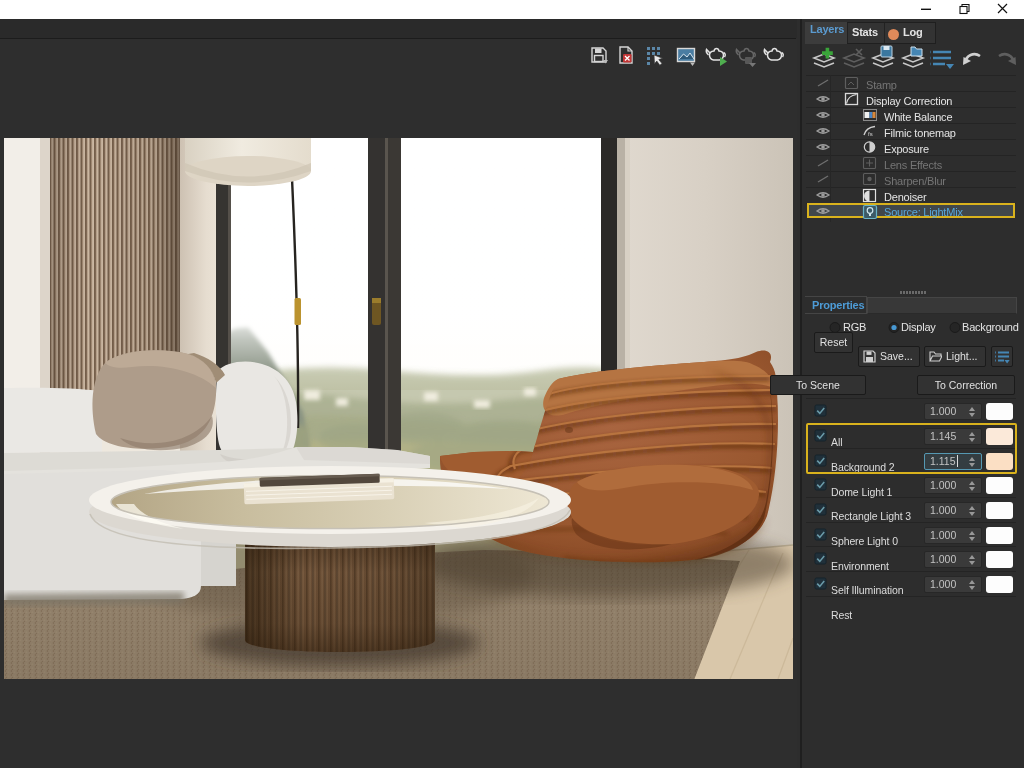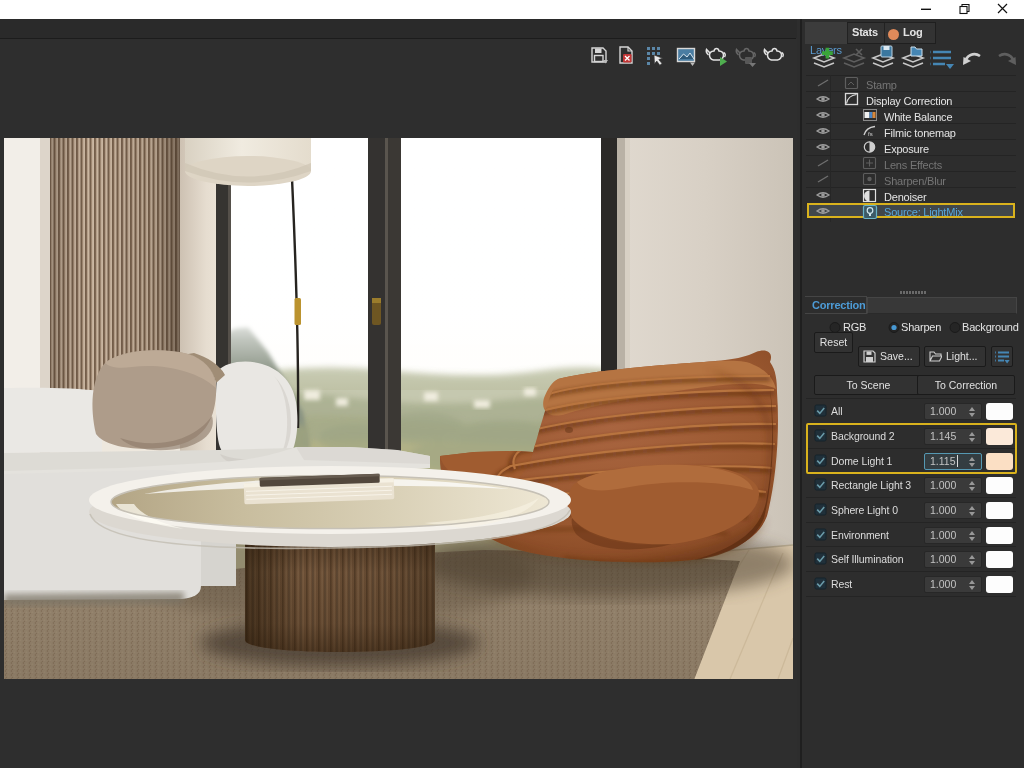--- a/index.html
+++ b/index.html
@@ -5,21 +5,21 @@
   * { margin:0; padding:0; box-sizing:border-box; }
   html,body { width:1024px; height:768px; overflow:hidden; background:#2d2d2d;
     font-family:"Liberation Sans", sans-serif; }
   .abs { position:absolute; }
   #page { position:relative; width:1024px; height:768px; background:#2d2d2d; }
   .titlebar { left:0; top:0; width:1024px; height:19px; background:#ffffff; }
   .topline { left:0; top:38px; width:796px; height:1px; background:#1c1c1c; }
   .rowsep { position:absolute; left:806px; width:210px; height:1px; background:#242424; }
   .ltext { position:absolute; font-size:11px; letter-spacing:-0.2px; color:#e4e4e4; white-space:nowrap; }
   .dim { color:#757575 !important; }
-  .mixrow-label { position:absolute; left:831px; font-size:10.5px; letter-spacing:-0.1px; color:#dcdcdc; }
+  .mixrow-label { position:absolute; left:831px; font-size:10.5px; letter-spacing:-0.1px; color:#dcdcdc;margin-top:31px; }
   .valbox { position:absolute; left:924px; width:58px; height:17px; background:#3a3a3a;
     border:1px solid #272727; border-radius:2px; color:#c3c3c3; font-size:10.5px;
     line-height:15px; padding-left:5px; }
   .swatch { position:absolute; left:986px; width:27px; height:17px; background:#fdfdfd;
     border-radius:3px; }
   .btn { position:absolute; background:#323232; border:1px solid #1a1a1a; border-radius:2px;
     color:#e0e0e0; font-size:10.5px; text-align:center; }
   .spin { position:absolute; right:5px; top:3px; width:7px; height:10px; }
   .spin::before { content:""; position:absolute; top:0; left:0; border-left:3.5px solid transparent;
     border-right:3.5px solid transparent; border-bottom:4px solid #989898; }
@@ -352,21 +352,21 @@
     </g>
 </svg>
   </div>
 
   <div class="abs" style="left:800px;top:19px;width:2px;height:749px;background:#1f1f1f"></div>
 
   <div id="panel" class="abs" style="left:805px;top:19px;width:219px;height:749px;background:#2d2d2d"></div>
 
   <div class="abs" style="left:805px;top:22px;width:131px;height:22px;background:#333333;border:1px solid #1f1f1f"></div>
   <div class="abs" style="left:805px;top:22px;width:42px;height:22px;background:#3c3c3c"></div>
-  <div class="abs ltext" style="left:810px;top:44px;color:#5b9bd0;font-weight:normal">Layers</div>
+  <div class="abs ltext" style="left:810px;top:23px;color:#5b9bd0;font-weight:bold">Layers</div>
   <div class="abs" style="left:847px;top:23px;width:1px;height:20px;background:#222"></div>
   <div class="abs ltext" style="left:852px;top:26px;font-weight:bold">Stats</div>
   <div class="abs" style="left:884px;top:23px;width:1px;height:20px;background:#222"></div>
   <div class="abs" style="left:888px;top:29px;width:11px;height:11px;border-radius:6px;background:#e08a5a"></div>
   <div class="abs ltext" style="left:903px;top:26px;font-weight:bold">Log</div>
 
   <svg class="abs" style="left:806px;top:45px" width="216" height="28" viewBox="0 0 216 28">
     <g id="stack1" fill="none" stroke="#c8c8c8" stroke-width="1.6">
       <path d="M8 13 l10 -4 l10 4 l-10 4 z"></path>
       <path d="M8 18 l10 4 l10 -4"></path>
@@ -500,30 +500,30 @@
         <rect x="58.5" y="130.5" width="13" height="13" rx="1.5" fill="#3c5a66" stroke="#6ab3c8" stroke-width="1.2"></rect>
        <circle cx="65" cy="135.5" r="2.8" fill="none" stroke="#cfe6ee" stroke-width="1.2"></circle>
         <path d="M64 138.5 h2 v2.5 h-2 z" fill="#cfe6ee"></path>
       </g>
   </svg>
 
   <div class="abs" style="left:900px;top:291px;width:26px;height:3px;background:repeating-linear-gradient(90deg,#6a6a6a 0 2px,#2d2d2d 2px 3px)"></div>
 
   <div class="abs" style="left:867px;top:297px;width:150px;height:17px;background:#383838;border:1px solid #454545;border-bottom-color:#2a2a2a"></div>
   <div class="abs" style="left:805px;top:296px;width:62px;height:18px;background:#2d2d2d;border:1px solid #454545;border-left:none"></div>
-  <div class="abs ltext" style="left:812px;top:299px;color:#4d9bd6;font-weight:bold">Correction</div>
+  <div class="abs ltext" style="left:812px;top:299px;color:#4d9bd6;font-weight:bold">Properties</div>
 
   <svg class="abs" style="left:805px;top:320px" width="219" height="15" viewBox="0 0 219 15">
     <circle cx="30" cy="7.5" r="5" fill="#252525" stroke="#1a1a1a"></circle>
     <circle cx="89" cy="7.5" r="5" fill="#252525" stroke="#1a1a1a"></circle>
     <circle cx="89" cy="7.5" r="2.6" fill="#4798d2"></circle>
     <circle cx="150" cy="7.5" r="5" fill="#252525" stroke="#1a1a1a"></circle>
   </svg>
   <div class="abs ltext" style="left:843px;top:321px">RGB</div>
-  <div class="abs ltext" style="left:901px;top:321px">Sharpen</div>
+  <div class="abs ltext" style="left:901px;top:321px">Display</div>
   <div class="abs ltext" style="left:962px;top:321px">Background</div>
 
   <div class="btn" style="left:814px;top:332px;width:39px;height:21px;line-height:19px">Reset</div>
   <div class="btn" style="left:858px;top:346px;width:62px;height:21px;line-height:19px;padding-left:21px;text-align:left">Save...</div>
   <svg class="abs" style="left:863px;top:350px" width="13" height="13" viewBox="0 0 13 13">
     <path d="M1 1 h9 l2 2 v9 h-11 z" fill="none" stroke="#cfcfcf" stroke-width="1.2"></path>
     <rect x="3.5" y="1.5" width="5" height="3.4" fill="#cfcfcf"></rect>
     <rect x="3" y="7" width="7" height="5" fill="#cfcfcf"></rect>
   </svg>
   <div class="btn" style="left:924px;top:346px;width:62px;height:21px;line-height:19px;padding-left:21px;text-align:left">Light...</div>
@@ -532,21 +532,21 @@
   </svg>
   <div class="btn" style="left:991px;top:346px;width:22px;height:21px"></div>
   <svg class="abs" style="left:994px;top:350px" width="16" height="14" viewBox="0 0 16 14">
     <g stroke="#4586b4" stroke-width="1.8" fill="none">
       <path d="M4 2.5 h11 M4 6.5 h11 M4 10.5 h6"></path>
       <path d="M1 2.5 h0.8 M1 6.5 h0.8 M1 10.5 h0.8"></path>
     </g>
     <path d="M10.5 10 l2.6 3.4 l2.6 -3.4 z" fill="#4586b4"></path>
   </svg>
 
-  <div class="btn" style="left:814px;top:375px;width:109px;height:20px;line-height:18px">To Scene</div>
+  <div class="btn" style="left:770px;top:375px;width:96px;height:20px;line-height:18px">To Scene</div>
   <div class="btn" style="left:917px;top:375px;width:98px;height:20px;line-height:18px">To Correction</div>
 
   <div class="rowsep" style="top:398px"></div>
   <div class="rowsep" style="top:423px"></div>
   <div class="rowsep" style="top:448px"></div>
   <div class="rowsep" style="top:472px"></div>
   <div class="rowsep" style="top:497px"></div>
   <div class="rowsep" style="top:522px"></div>
   <div class="rowsep" style="top:546px"></div>
   <div class="rowsep" style="top:571px"></div>

